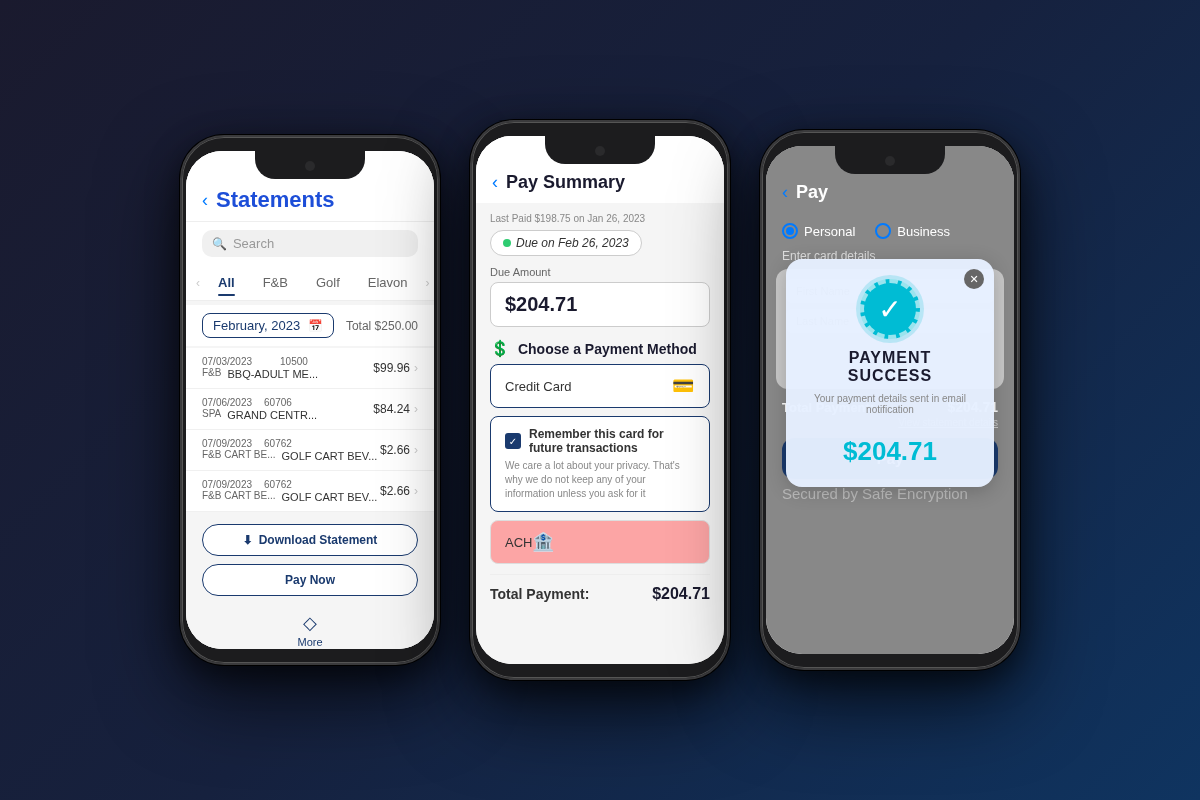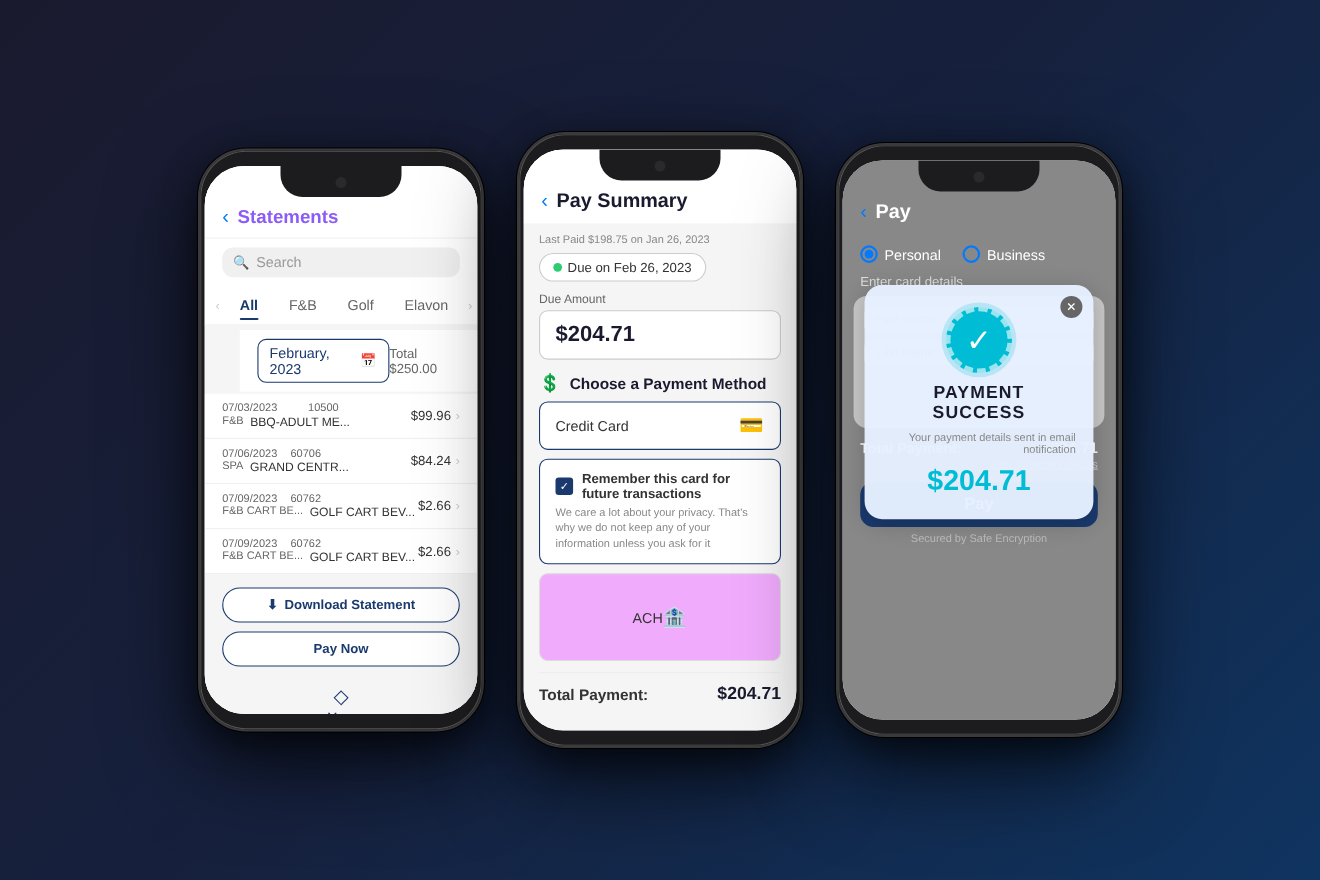--- a/index.html
+++ b/index.html
@@ -86,23 +86,23 @@
       display: flex;
       align-items: center;
       gap: 8px;
       border-bottom: 1px solid #eee;
     }
     .s1-back {
       color: #007AFF;
       font-size: 18px;
     }
     .s1-title {
-      font-size: 17px;
+      font-size: 22px;
       font-weight: 600;
-      color: #8b5cf6;
+      color: #1d4ed8;
     }
     .s1-search {
       background: #fff;
       padding: 8px 16px;
     }
     .s1-search-box {
       display: flex;
       align-items: center;
       background: #f0f0f0;
       border-radius: 10px;
@@ -139,21 +139,20 @@
       background: #1a3a6e;
       border-radius: 1px;
     }
     .s1-date-row {
       background: #fff;
       display: flex;
       align-items: center;
       justify-content: space-between;
       padding: 8px 16px;
       margin-top: 4px;
-      margin-left: 32px;
     }
     .s1-date-selector {
       display: flex;
       align-items: center;
       border: 1.5px solid #1a3a6e;
       border-radius: 8px;
       padding: 4px 10px;
       gap: 8px;
     }
     .s1-date-text { font-size: 13px; color: #1a3a6e; font-weight: 500; }
@@ -234,21 +233,21 @@
       display: inline-flex;
       align-items: center;
       gap: 5px;
       border: 1px solid #ccc;
       border-radius: 20px;
       padding: 5px 12px;
       background: #fff;
       margin-bottom: 10px;
     }
     .s2-green-dot { width: 8px; height: 8px; background: #2ecc71; border-radius: 50%; }
-    .s2-due-text { font-size: 12px; color: #333; }
+    .s2-due-text { font-size: 12px; color: #333; font-style: italic; }
     .s2-due-label { font-size: 11px; color: #666; margin-bottom: 4px; }
     .s2-amount-box {
       border: 1.5px solid #ccc;
       border-radius: 8px;
       padding: 10px 14px;
       background: #fff;
       font-size: 20px;
       font-weight: 700;
       color: #1a1a2e;
       margin-bottom: 12px;
@@ -296,25 +295,25 @@
       justify-content: center;
       color: #fff;
       font-size: 10px;
       flex-shrink: 0;
     }
     .s2-remember-title { font-size: 12px; font-weight: 600; color: #333; }
     .s2-remember-text { font-size: 10px; color: #888; line-height: 1.4; }
     .s2-ach-option {
       display: flex;
       align-items: center;
-      justify-content: center;
+      justify-content: flex-start;
       border: 1px solid #ddd;
       border-radius: 8px;
-      padding: 28px 14px;
-      background: #f0abfc;
+      padding: 10px 14px;
+      background: #fca5a5;
       margin-bottom: 10px;
     }
     .s2-ach-text { font-size: 13px; color: #333; }
     .s2-bank-icon { font-size: 18px; color: #666; }
     .s2-total-row {
       display: flex;
       justify-content: space-between;
       align-items: center;
       padding: 10px 0;
       border-top: 1px solid #eee;
@@ -420,22 +419,22 @@
       font-size: 16px;
       font-weight: 800;
       color: #1a1a2e;
       text-align: center;
       letter-spacing: 1px;
       margin-bottom: 8px;
     }
     .s3-success-sub {
       font-size: 10px;
       color: #888;
-      text-align: right;
-      margin-bottom: 6px;
+      text-align: center;
+      margin-bottom: 21px;
     }
     .s3-success-amount {
       font-size: 26px;
       font-weight: 800;
       color: #00bcd4;
     }
     .s3-bottom-section {
       background: #888;
       padding: 10px 16px;
     }
@@ -451,22 +450,22 @@
     .s3-pay-btn {
       background: #1a3a6e;
       color: #fff;
       border-radius: 12px;
       padding: 12px;
       text-align: center;
       font-size: 15px;
       font-weight: 600;
     }
     .s3-secure-text {
-      text-align: center;
-      font-size: 10px;
+      text-align: left;
+      font-size: 15px;
       color: #bbb;
       margin-top: 6px;
     }
 
     
     .phone-side-btn-left {
       position: absolute;
       left: -4px;
       top: 100px;
       width: 4px;

